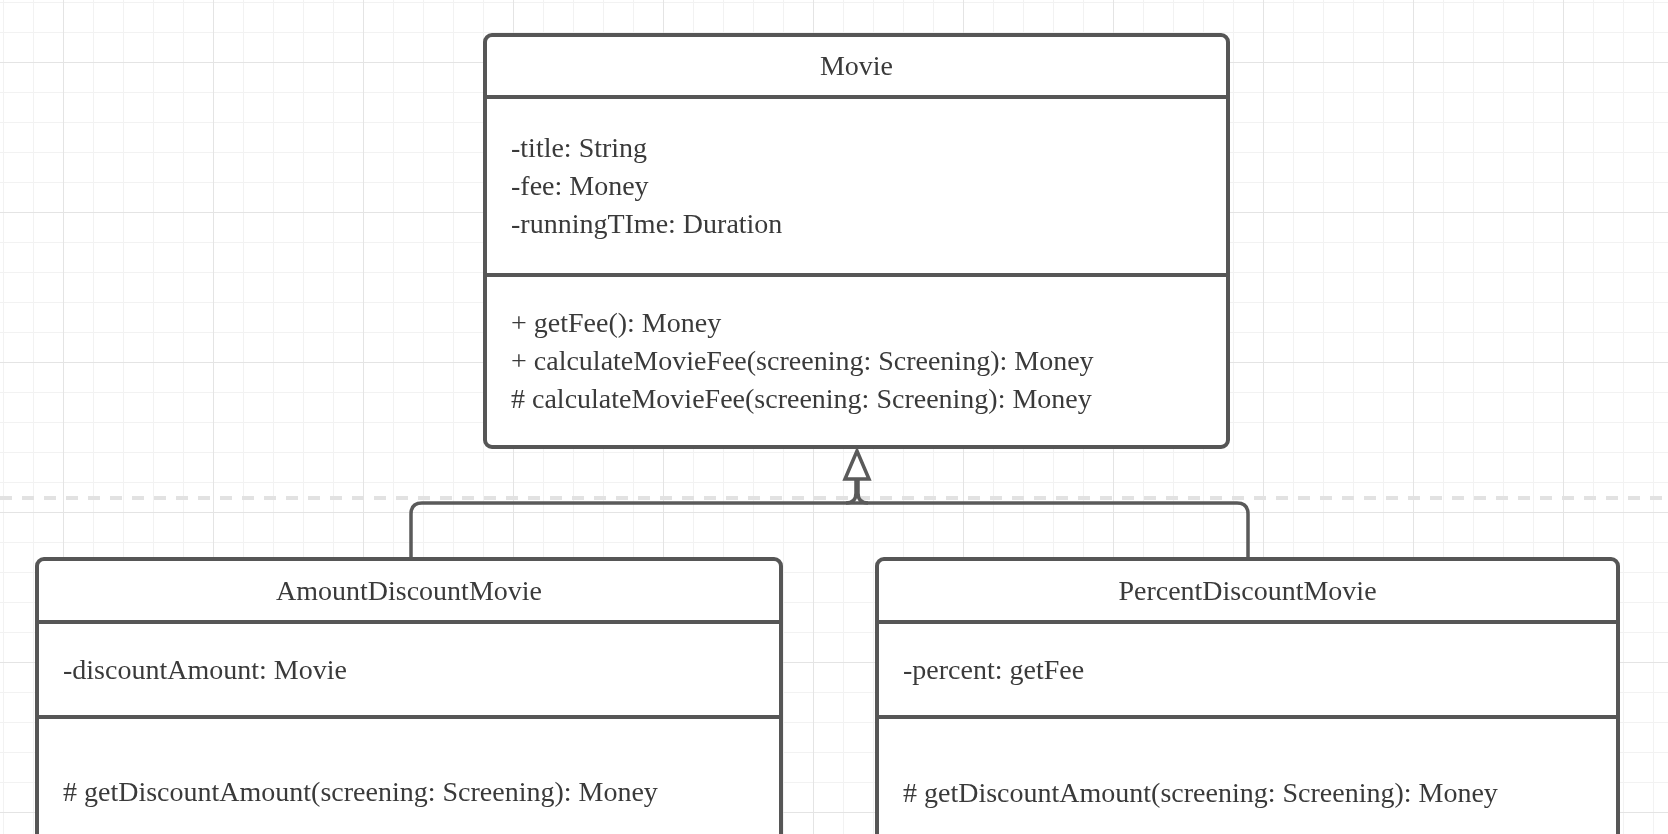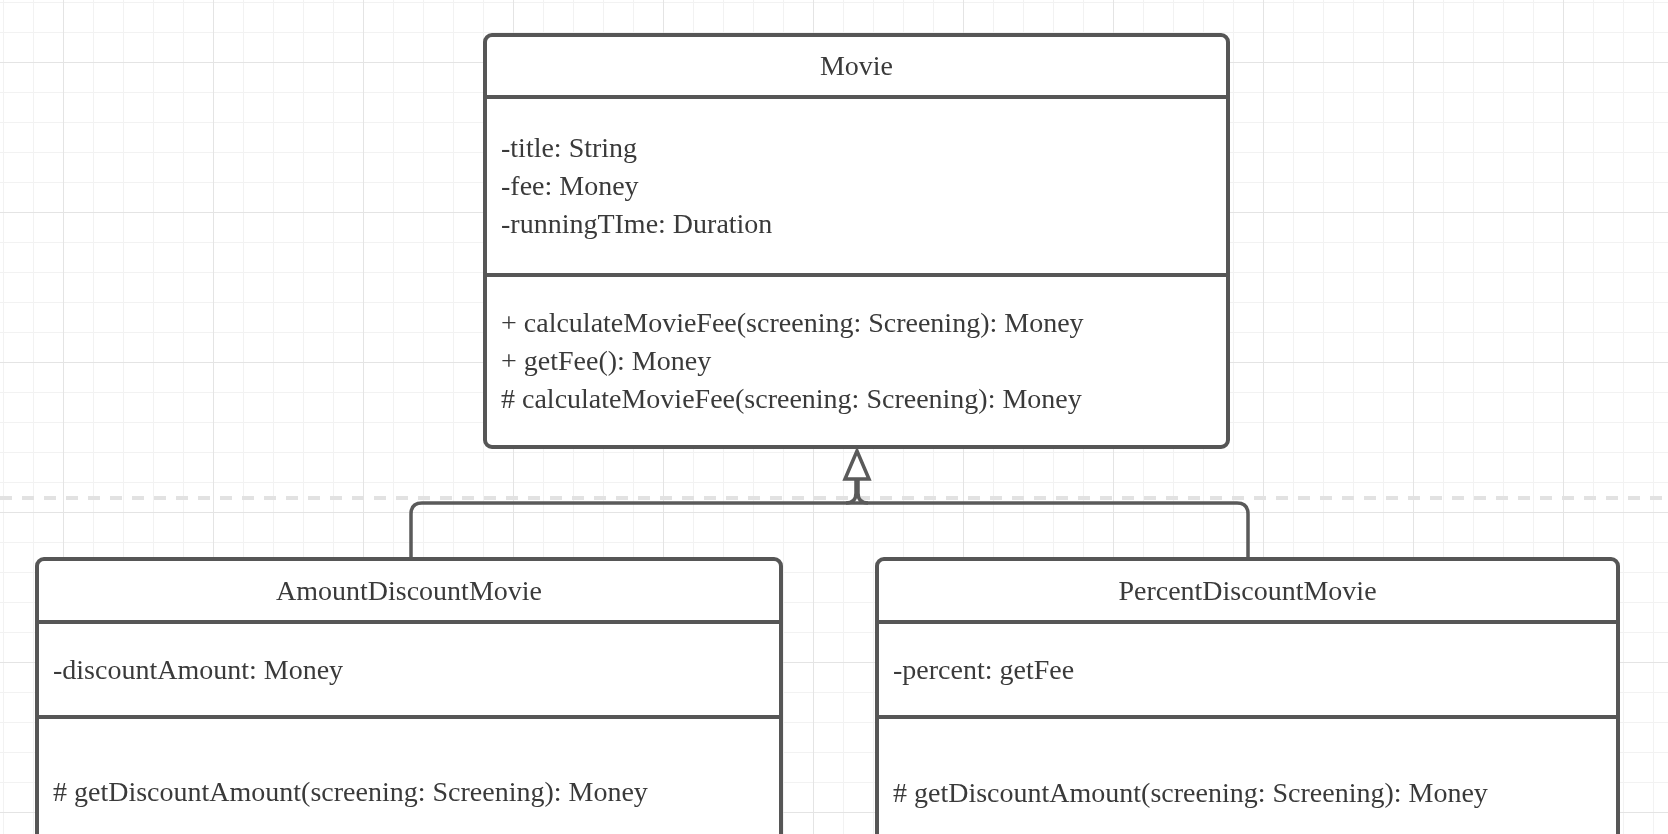--- a/index.html
+++ b/index.html
@@ -28,21 +28,21 @@
     display:flex;flex-direction:column;
     color:#3a3a3a;font-size:28px;line-height:38px;
   }
   .uml-title{
     display:flex;align-items:center;justify-content:center;
     flex:0 0 auto;
   }
   .uml-section{
     border-top:4px solid #565656;
     display:flex;flex-direction:column;justify-content:center;
-    padding-left:14px;padding-right:6px;
+    padding-left:24px;padding-right:6px;
     flex:0 0 auto;box-sizing:border-box;
   }
   .uml-section.grow{flex:1 1 auto;}
   .uml-line{white-space:nowrap;overflow:hidden;}
   #box-movie{left:483px;top:33px;width:747px;height:416px;}
   #box-movie .uml-title{height:58px;}
   #box-movie .sec-attrs{height:178px;}
   #box-amount{left:35px;top:557px;width:748px;height:311px;}
   #box-percent{left:875px;top:557px;width:745px;height:313px;}
   .child .uml-title{height:59px;}
@@ -63,30 +63,30 @@
   </svg>
 
   <div class="uml-box" id="box-movie">
     <div class="uml-title">Movie</div>
     <div class="uml-section sec-attrs">
       <div class="uml-line">-title: String</div>
       <div class="uml-line">-fee: Money</div>
       <div class="uml-line">-runningTIme: Duration</div>
     </div>
     <div class="uml-section grow">
+      <div class="uml-line">+ getFee(): Money</div>
       <div class="uml-line">+ calculateMovieFee(screening: Screening): Money</div>
-      <div class="uml-line">+ getFee(): Money</div>
       <div class="uml-line"># calculateMovieFee(screening: Screening): Money</div>
     </div>
   </div>
 
   <div class="uml-box child" id="box-amount">
     <div class="uml-title">AmountDiscountMovie</div>
     <div class="uml-section sec-attrs">
-      <div class="uml-line">-discountAmount: Money</div>
+      <div class="uml-line">-discountAmount: Movie</div>
     </div>
     <div class="uml-section grow">
       <div class="uml-line"># getDiscountAmount(screening: Screening): Money</div>
     </div>
   </div>
 
   <div class="uml-box child" id="box-percent">
     <div class="uml-title">PercentDiscountMovie</div>
     <div class="uml-section sec-attrs">
       <div class="uml-line">-percent: getFee</div>

